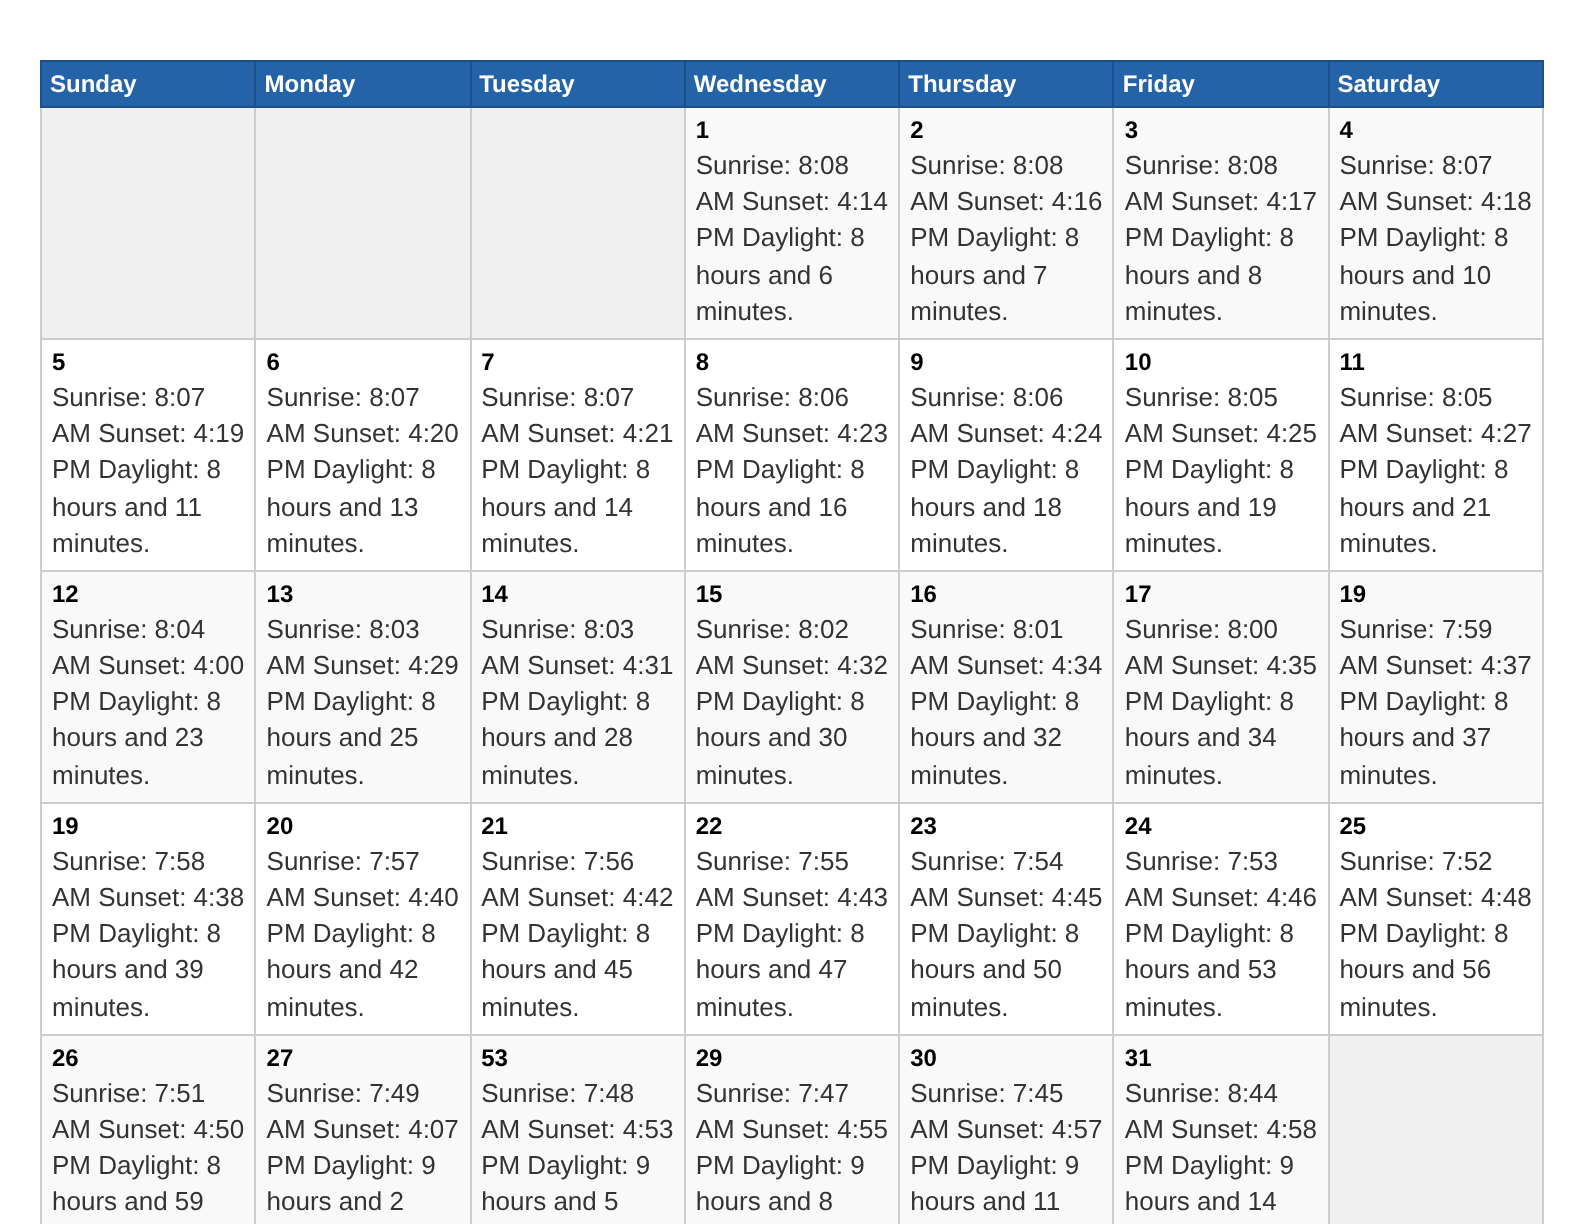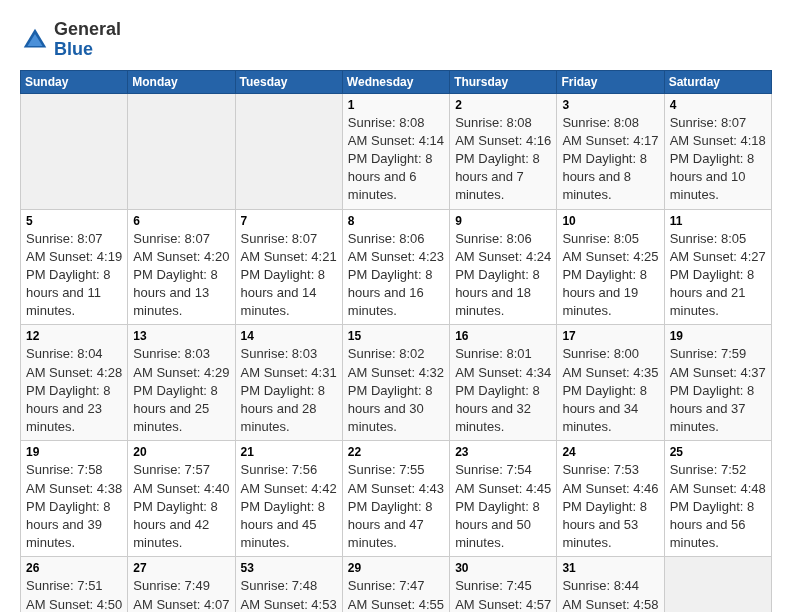--- a/index.html
+++ b/index.html
@@ -89,30 +89,20 @@
       line-height: 1.4;
     }
     .empty-cell {
       background: #f0f0f0 !important;
     }
   </style>
 </head>
 <body>
 
 <div class="header">
-  <div class="logo">
-    <svg class="logo-icon" viewBox="0 0 40 40">
-      <polygon points="20,5 35,30 5,30" fill="#1a5fa8"></polygon>
-      <polygon points="20,12 30,28 10,28" fill="#4a90d9"></polygon>
-    </svg>
-    <div class="logo-text">
-      <span class="logo-general">General</span>
-      <span class="logo-blue">Blue</span>
-    </div>
-  </div>
   <div class="title-block">
   </div>
 </div>
 
 <table class="calendar">
   <thead>
     <tr>
     <th>Sunday</th>
         <th>Monday</th>
         <th>Tuesday</th>
@@ -193,21 +183,21 @@
           <span class="day-number">11</span>
           <div class="day-content">Sunrise: 8:05 AM
 Sunset: 4:27 PM
 Daylight: 8 hours and 21 minutes.</div>
         </td>
       </tr>
       <tr>
         <td>
           <span class="day-number">12</span>
           <div class="day-content">Sunrise: 8:04 AM
-Sunset: 4:28 PM
+Sunset: 4:00 PM
 Daylight: 8 hours and 23 minutes.</div>
         </td>
         <td>
           <span class="day-number">13</span>
           <div class="day-content">Sunrise: 8:03 AM
 Sunset: 4:29 PM
 Daylight: 8 hours and 25 minutes.</div>
         </td>
         <td>
           <span class="day-number">14</span>

